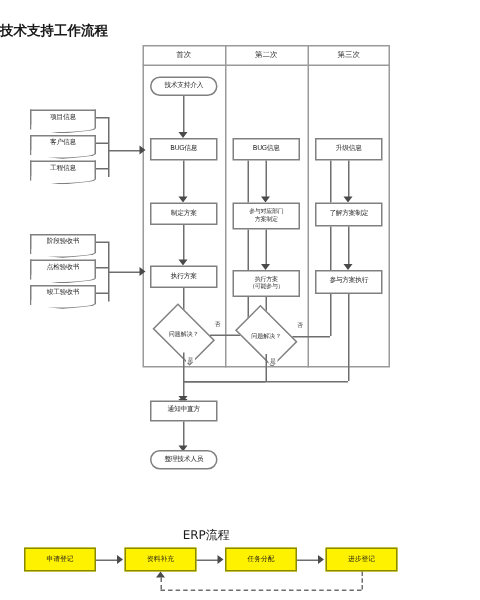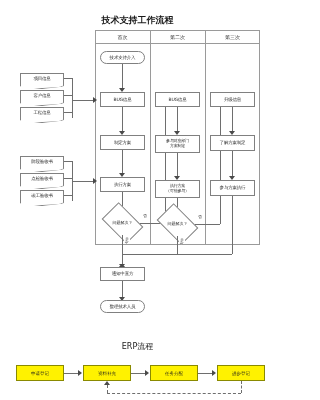--- a/index.html
+++ b/index.html
@@ -88,21 +88,20 @@
   
   .arw { position: absolute; width: 0; height: 0; }
   .arw.down  { border-left: 3px solid transparent; border-right: 3px solid transparent; border-top: 4px solid #4a4a4a; }
   .arw.up    { border-left: 3px solid transparent; border-right: 3px solid transparent; border-bottom: 4px solid #4a4a4a; }
   .arw.right { border-top: 3px solid transparent; border-bottom: 3px solid transparent; border-left: 4px solid #4a4a4a; }
 
   
   .title-main {
     position: absolute;
     left: 0; right: 0;
-    text-align: center;
     font-weight: bold;
     color: #1a1a1a;
   }
 
   
   .lane-frame {
     position: absolute;
     border: 1px solid #9a9a9a;
     box-sizing: border-box;
     background: transparent;
@@ -301,21 +300,21 @@
 <div class="node rect" style="left:100px; top:267px; width:45px; height:14px; font-size:4.5px;">
   <span>通知中直方</span>
 </div>
 <div class="ln v" style="left:122px; top:281px; height:17px;"></div>
 <div class="arw down" style="left:119px; top:297px;"></div>
 
 <div class="node rounded" style="left:100px; top:300px; width:45px; height:13px; font-size:4.5px;">
   <span>整理技术人员</span>
 </div>
 
-<div class="erp-title" style="top:341px; font-size:8px;">ERP流程</div>
+<div class="erp-title" style="top:351px; font-size:8px;">ERP流程</div>
 
 <div class="erp-box" style="left:16px; top:365px; width:48px; height:16px; font-size:4.5px; background:#FFF200;">
   <span>申请登记</span>
 </div>
 <div class="ln h" style="left:64px; top:373px; width:16px;"></div>
 <div class="arw right" style="left:78px; top:370px;"></div>
 
 <div class="erp-box" style="left:83px; top:365px; width:48px; height:16px; font-size:4.5px; background:#FFF200;">
   <span>资料补充</span>
 </div>

